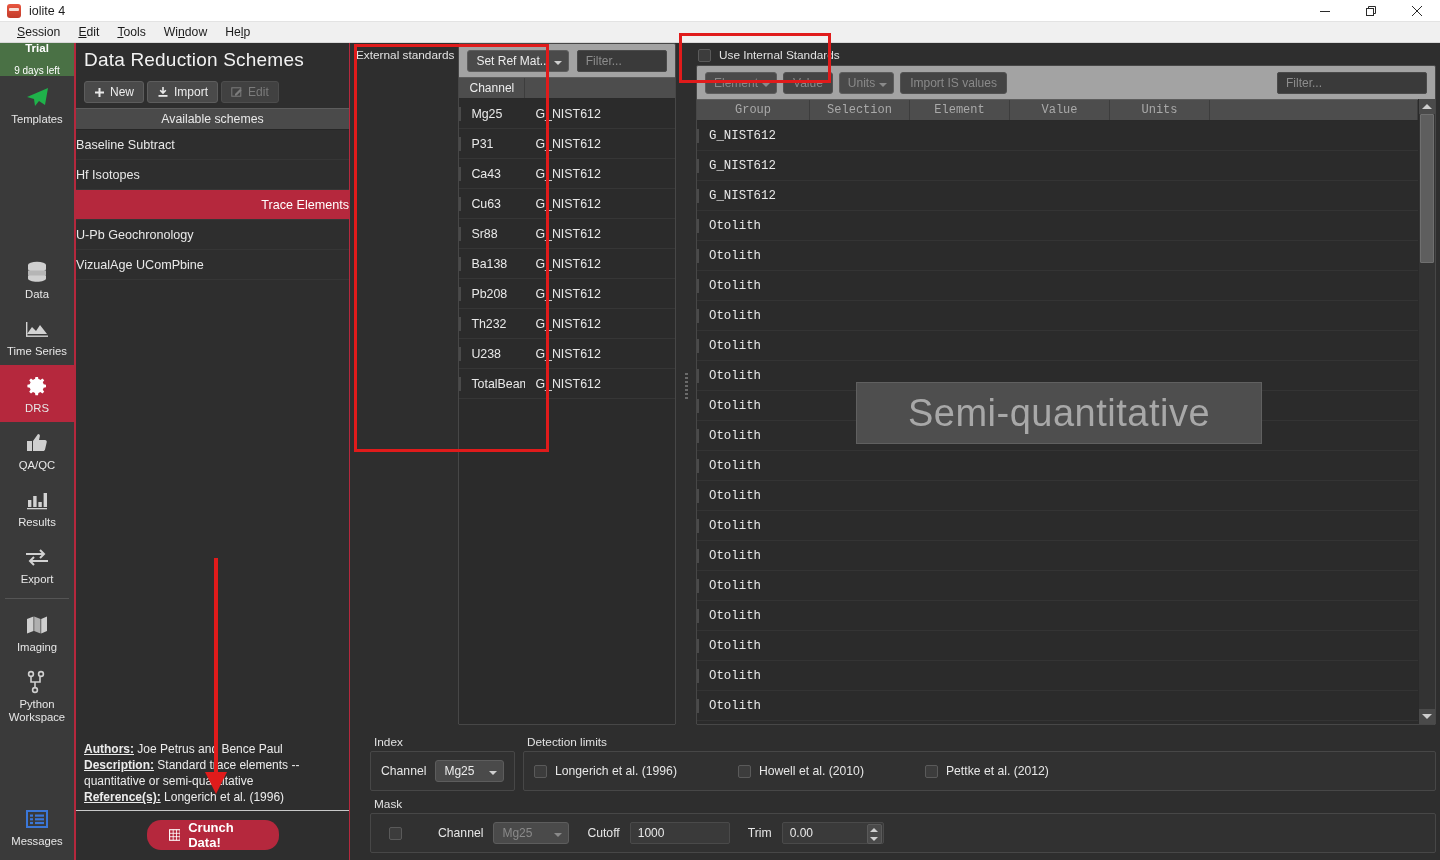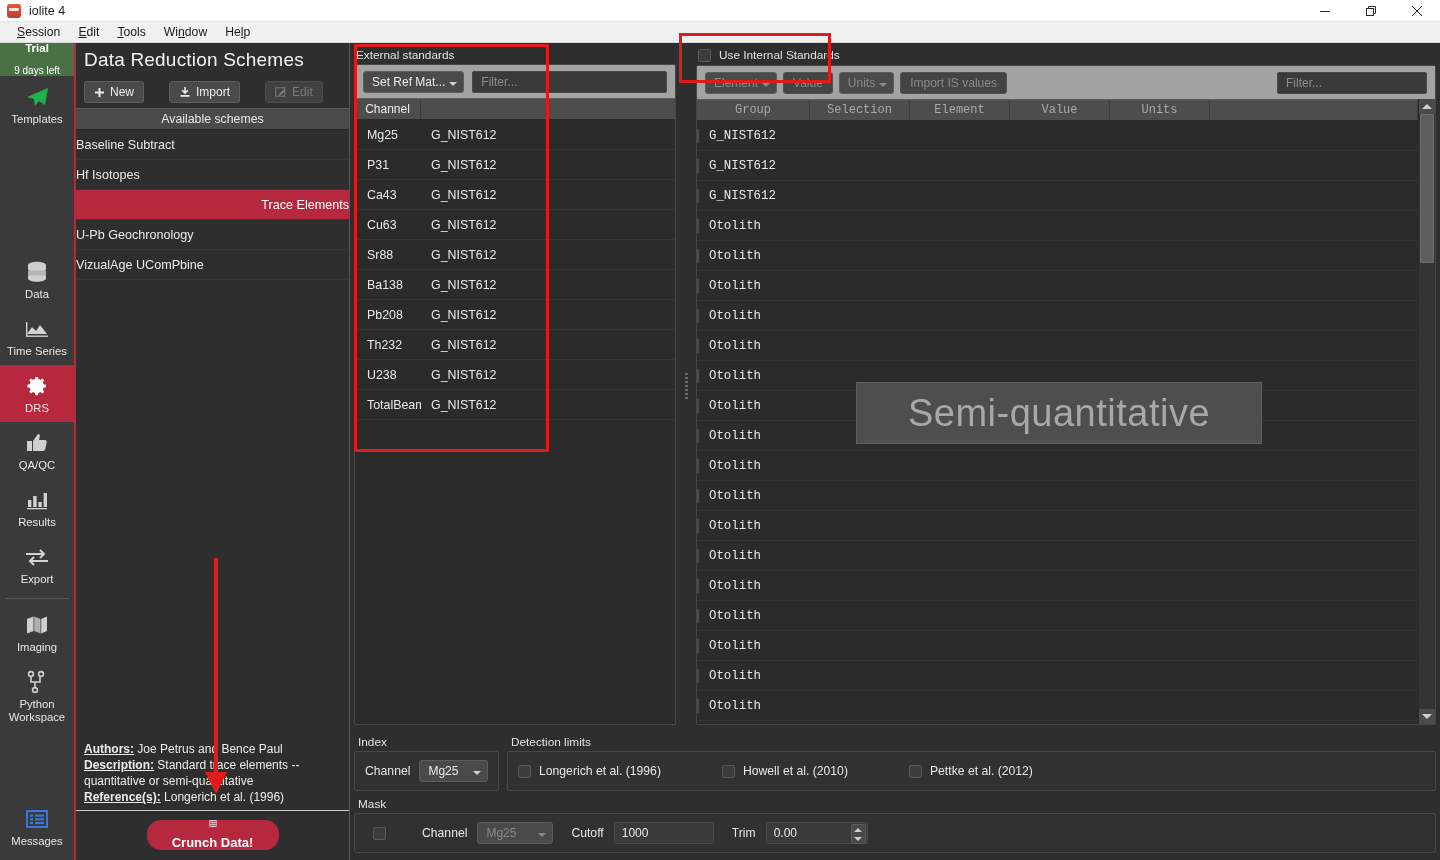--- a/index.html
+++ b/index.html
@@ -64,21 +64,21 @@
   .rail-gap{ flex:1; }
 
   
   .schemes{
     width:274px; flex:0 0 274px; background:#2e2e2e;
     border-right:1px solid #b5283d; display:flex; flex-direction:column;
     position:relative;
   }
   .schemes-head{ padding:6px 0 4px 8px; }
   .schemes-title{ font-size:19px; color:#f2f2f2; font-weight:normal; letter-spacing:.2px;}
-  .btnrow{ display:flex; gap:25px; padding:6px 8px 5px; }
+  .btnrow{ display:flex; gap:3px; padding:6px 8px 5px; }
   .btn{
     background:#4a4a4a; border:1px solid #5d5d5d; border-radius:3px;
     color:#ececec; font-size:12px; height:22px; padding:0 9px;
     display:inline-flex; align-items:center; gap:5px;
   }
   .btn.disabled{ color:#7c7c7c; border-color:#4d4d4d; background:#414141; }
   .btn svg{display:block;}
   .avail-head{
     background:#4a4a4a; border-top:1px solid #5d5d5d; border-bottom:1px solid #262626;
     text-align:center; font-size:12.3px; color:#e8e8e8; padding:3px 0;
@@ -92,38 +92,38 @@
   .schemes-spacer{ flex:1; }
   .meta{
     font-size:12px; line-height:1.33; color:#ececec; padding:0 8px 4px;
     border-bottom:1px solid #c9c9c9;
   }
   .meta b{ text-decoration:underline; }
   .crunch-wrap{ padding:9px 8px 10px; display:flex; justify-content:center; }
   .crunch{
     background:#b5283d; color:#ffffff; border:none; border-radius:14px;
     height:30px; padding:0 22px; font-size:13px; font-weight:bold;
-    display:inline-flex; align-items:center; gap:8px; width:132px; justify-content:center;flex-direction:column;
+    display:inline-flex; align-items:center; gap:8px; width:132px; justify-content:center;
   }
 
   
   .content{ flex:1; display:flex; flex-direction:column; background:#2e2e2e; min-width:0; }
   .top-area{ display:flex; height:686px; min-height:0; }
 
   .groupbox{ position:relative; }
   .gb-title{
     font-size:11.8px; color:#e2e2e2; padding:5px 0 2px 6px;
   }
   .gb-body{
     border:1px solid #474747; border-radius:2px; margin:0 4px 4px 4px;
     background:#a3a3a3; display:flex; flex-direction:column; min-height:0;
   }
 
   
-  .ext{ width:330px; flex:0 0 330px; display:flex; flex-direction:column; min-height:0;}
+  .ext{ width:330px; flex:0 0 330px; display:flex; flex-direction:row; min-height:0;}
   .ext .gb-body{ flex:1; }
   .tools{ display:flex; align-items:center; gap:8px; padding:6px 8px 5px; }
   .combo{
     background:#4a4a4a; border:1px solid #5d5d5d; border-radius:3px;
     color:#ececec; font-size:12px; height:22px; padding:0 18px 0 8px;
     display:inline-flex; align-items:center; position:relative;
   }
   .combo:after{
     content:""; position:absolute; right:6px; top:10px;
     border-left:4px solid transparent; border-right:4px solid transparent;
@@ -188,21 +188,21 @@
   .arrow-dn{ width:0;height:0;border-left:5px solid transparent;border-right:5px solid transparent;border-top:5px solid #cfcfcf;}
 
   .watermark{
     position:absolute; left:856px; top:382px; width:406px; height:62px;
     background:#4e4e4e; border:1px solid #606060;
     display:flex; align-items:center; justify-content:center;
     color:#a8a8a8; font-size:38px; letter-spacing:.5px; pointer-events:none;
   }
 
   
-  .bottom{ height:131px; padding:0 4px; }
+  .bottom{ height:131px; padding:0 4px;margin-left:16px; }
   .b-row{ display:flex; }
   .bgroup{ }
   .bgroup .gb-title{ padding:6px 0 2px 4px; }
   .bbody{ border:1px solid #474747; border-radius:2px; height:40px;
           display:flex; align-items:center; padding:0 10px; gap:9px; background:#313131;}
   .idx{ width:145px; flex:0 0 145px; }
   .det{ flex:1; margin-left:8px; }
   .lbl{ font-size:12.2px; color:#e7e7e7; }
   .cbtext{ display:flex; align-items:center; gap:8px; margin-right:52px; }
   .mask-body{ display:flex; align-items:center; padding:0 10px; gap:10px; }

